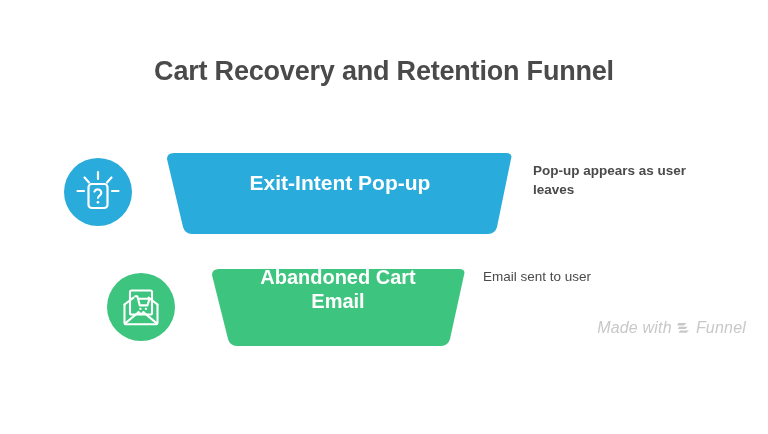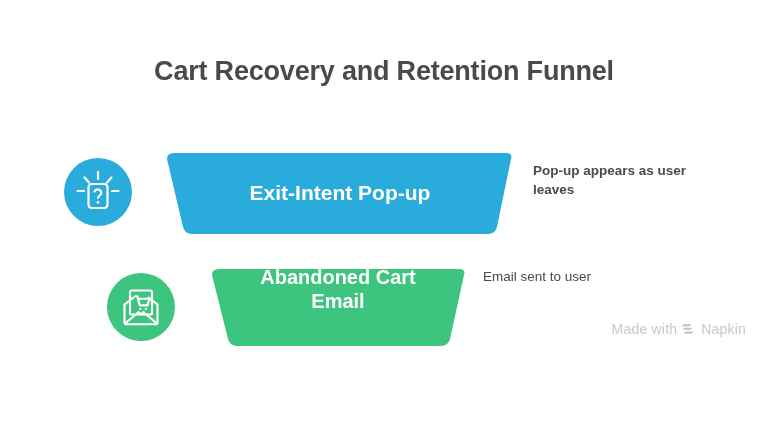--- a/index.html
+++ b/index.html
@@ -63,21 +63,21 @@
     position: absolute;
     text-align: center;
     color: #ffffff;
     font-weight: bold;
     line-height: 1.18;
     white-space: pre-line;
     pointer-events: none;
   }
   #funnel-label-1 {
     left: 170px;
-    top: 181px;
+    top: 171px;
     width: 340px;
     font-size: 21px;
   }
   #funnel-label-2 {
     left: 212px;
     top: 266px;
     width: 252px;
     font-size: 20px;
   }
 
@@ -94,22 +94,23 @@
 
   
   .watermark {
     position: absolute;
     right: 22px;
     bottom: 22px;
     display: flex;
     align-items: center;
     gap: 5px;
     color: #c8c8c8;
-    font-size: 14px;
+    font-size: 16px;
     letter-spacing: 0.2px;
+    font-style: italic;
   }
   .watermark-logo { display: block; }
 </style>
 </head>
 <body>
 
 <div class="canvas">
 
   <div class="page-title">Cart Recovery and Retention Funnel</div>
 
@@ -197,16 +198,16 @@
 
   <div class="watermark">
     <span>Made with</span>
     <svg class="watermark-logo" width="14" height="13" viewBox="0 0 14 13" aria-hidden="true">
       <g fill="#c8c8c8">
         <path d="M1.2 1.0 L9.6 1.0 L7.0 3.4 L0.2 3.4 Z"></path>
         <path d="M2.0 4.7 L10.8 4.7 L8.2 7.1 L1.0 7.1 Z"></path>
         <path d="M2.8 8.4 L12.0 8.4 L9.4 10.8 L1.8 10.8 Z"></path>
       </g>
     </svg>
-    <span>Napkin</span>
+    <span>Funnel</span>
   </div>
 
 </div>
 
 </body></html>

